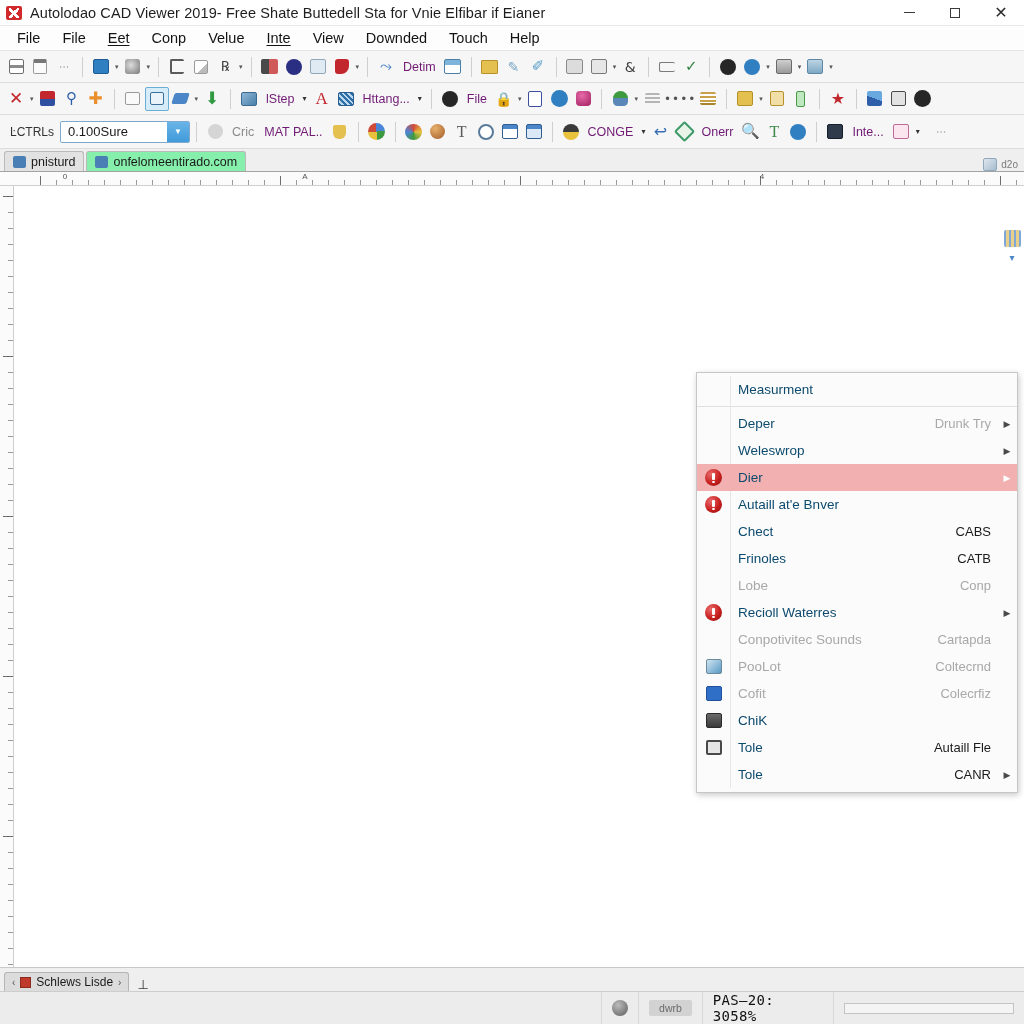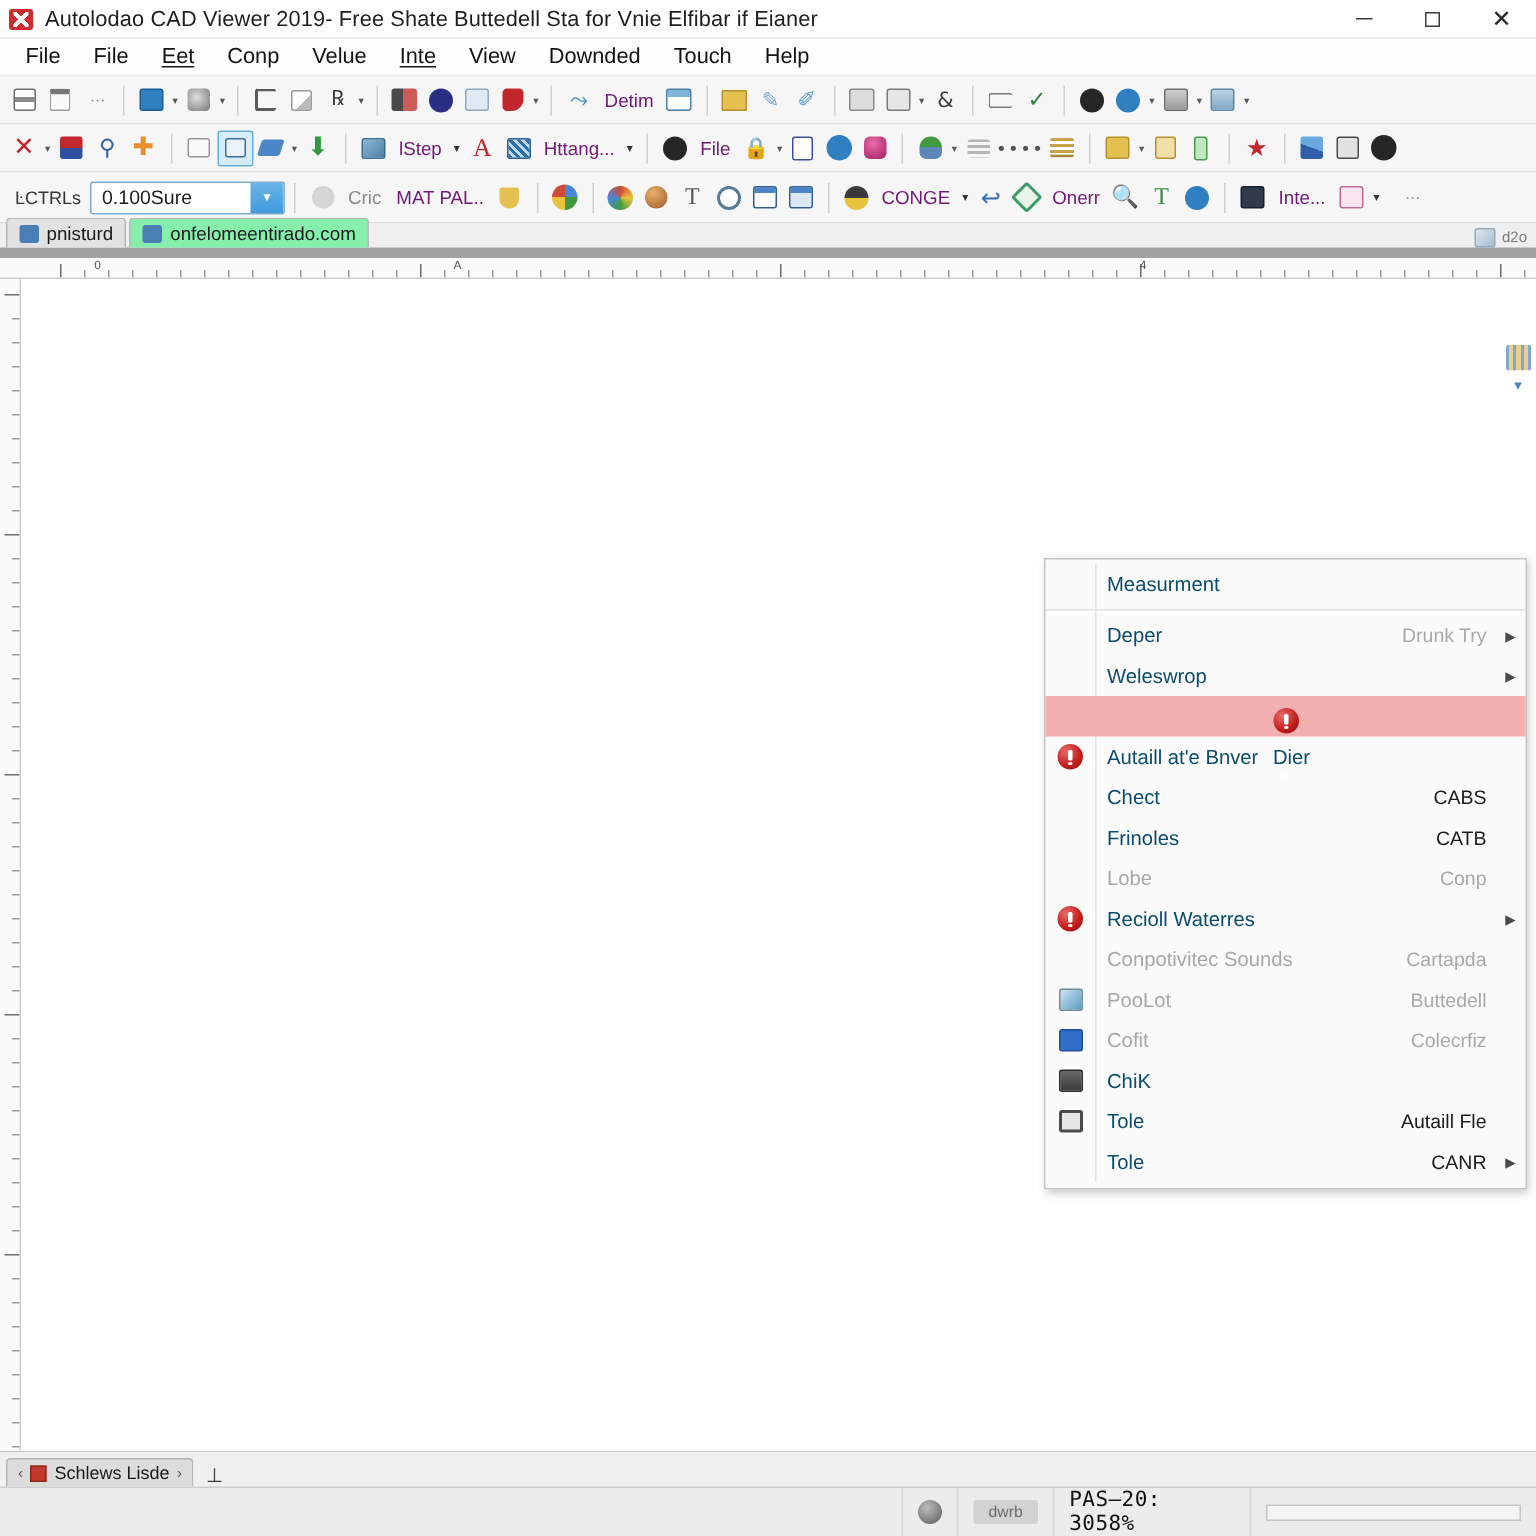--- a/index.html
+++ b/index.html
@@ -80,21 +80,21 @@
   }
   .combo .val{ flex:1;font-size:13px;color:#1a1a1a;padding-left:7px;white-space:nowrap;}
   .combo .arrow{
     width:22px;height:20px;background:linear-gradient(#6ab4e8,#3f9ada);
     display:flex;align-items:center;justify-content:center;color:#fff;font-size:8px;
   }
 
   
   .tabbar{
     flex:0 0 23px;height:23px;display:flex;align-items:flex-end;
-    background:#efefef;border-bottom:7px solid #a3a3a3;padding-left:4px;
+    background:#efefef;border-bottom:1px solid #a3a3a3;padding-left:4px;
   }
   .dtab{
     display:flex;align-items:center;gap:5px;height:20px;padding:0 8px;
     font-size:12.5px;color:#1a1a1a;background:#e2e2e2;
     border:1px solid #b9b9b9;border-bottom:none;border-radius:3px 3px 0 0;margin-right:2px;
     white-space:nowrap;
   }
   .dtab.active{ background:#86efac;}
   .dtab .tic{ width:13px;height:12px;background:#4a7fb5;border-radius:2px;flex:0 0 13px;}
   .tabbar-right{ margin-left:auto;display:flex;align-items:center;gap:4px;padding-right:6px;}
@@ -123,21 +123,21 @@
   .ctxmenu{
     position:absolute; left:682px; top:186px; width:322px;
     background:#fbfbfb; border:1px solid #c6c6c6;
     box-shadow:1px 2px 6px rgba(0,0,0,.22);
     padding:3px 0 4px 0; z-index:40; font-size:13.5px;
   }
   .ctx-gutter-line{ position:absolute;left:33px;top:3px;bottom:4px;width:1px;background:#e6e6e6;}
   .ctxitem{
     display:flex;align-items:center;height:27px;position:relative;padding-left:0;
   }
-  .ctxitem.hl{ background:#f2b0b0;flex-direction:column; }
+  .ctxitem.hl{ background:#f2b0b0; }
   .ctx-icon{ width:33px;display:flex;align-items:center;justify-content:center;flex:0 0 33px;}
   .ctx-label{ flex:1 1 auto;padding-left:8px;color:#0c4a6e;white-space:nowrap;}
   .ctx-accel{ color:#1b1b1b;font-size:13px;padding-right:6px;white-space:nowrap;}
   .ctx-arrow{ width:20px;text-align:center;font-size:9px;color:#4a4a4a;flex:0 0 20px;}
   .ctxitem.hl .ctx-arrow{ color:#ffffff;}
   .ctxitem.disabled .ctx-label,
   .ctxitem.disabled .ctx-accel{ color:#a8a8a8;}
   .ctxitem.dimaccel .ctx-accel{ color:#a9a9a9;}
   .ctx-sep{ height:1px;background:#e0e0e0;margin:3px 0 3px 0;}
   .ic-bell{
@@ -692,21 +692,21 @@
               <div class="ctx-icon"></div>
               <div class="ctx-label">Conpotivitec Sounds</div>
               <div class="ctx-accel">Cartapda</div>
               <div class="ctx-arrow"></div>
             </div>
             <div class="ctxitem disabled">
               <div class="ctx-icon">
                 <span style="width: 16px; height: 15px; display: inline-block; background: linear-gradient(135deg, rgb(207, 228, 242), rgb(90, 154, 196)); border: 1px solid rgb(106, 138, 154); border-radius: 2px;"></span>
               </div>
               <div class="ctx-label">PooLot</div>
-              <div class="ctx-accel">Buttedell</div>
+              <div class="ctx-accel">Coltecrnd</div>
               <div class="ctx-arrow"></div>
             </div>
             <div class="ctxitem disabled">
               <div class="ctx-icon">
                 <span style="width: 16px; height: 15px; display: inline-block; background: rgb(47, 111, 200); border: 1px solid rgb(31, 79, 152); border-radius: 2px;"></span>
               </div>
               <div class="ctx-label">Cofit</div>
               <div class="ctx-accel">Colecrfiz</div>
               <div class="ctx-arrow"></div>
             </div>

